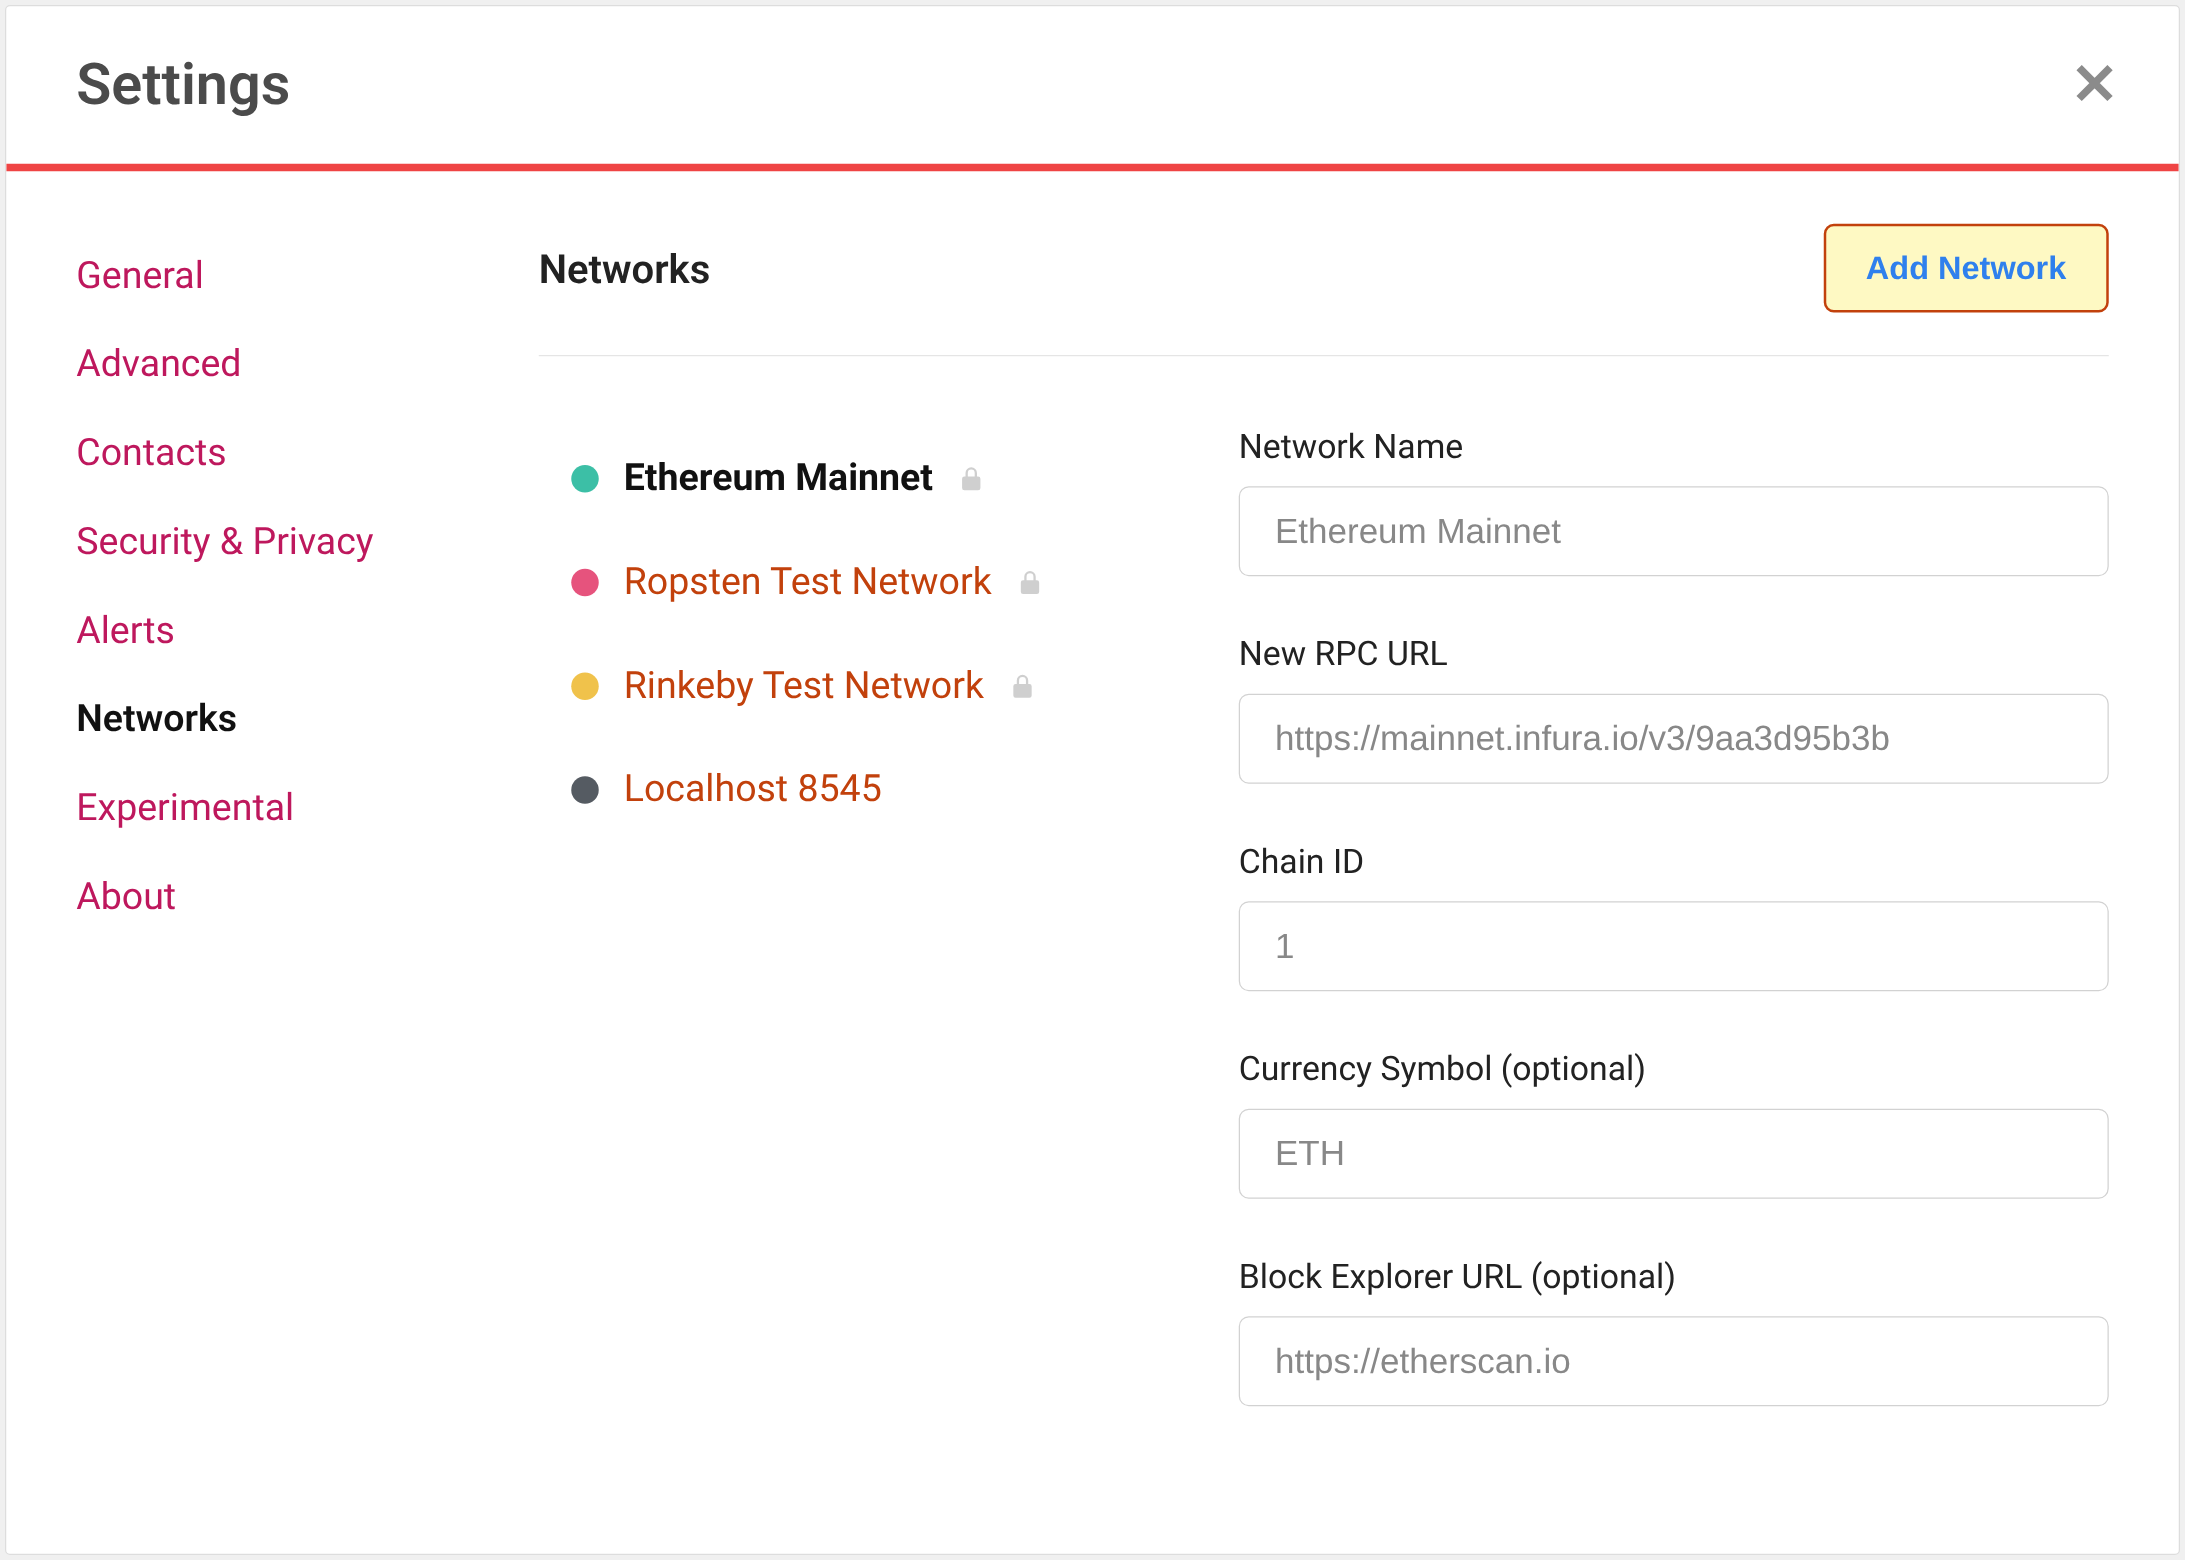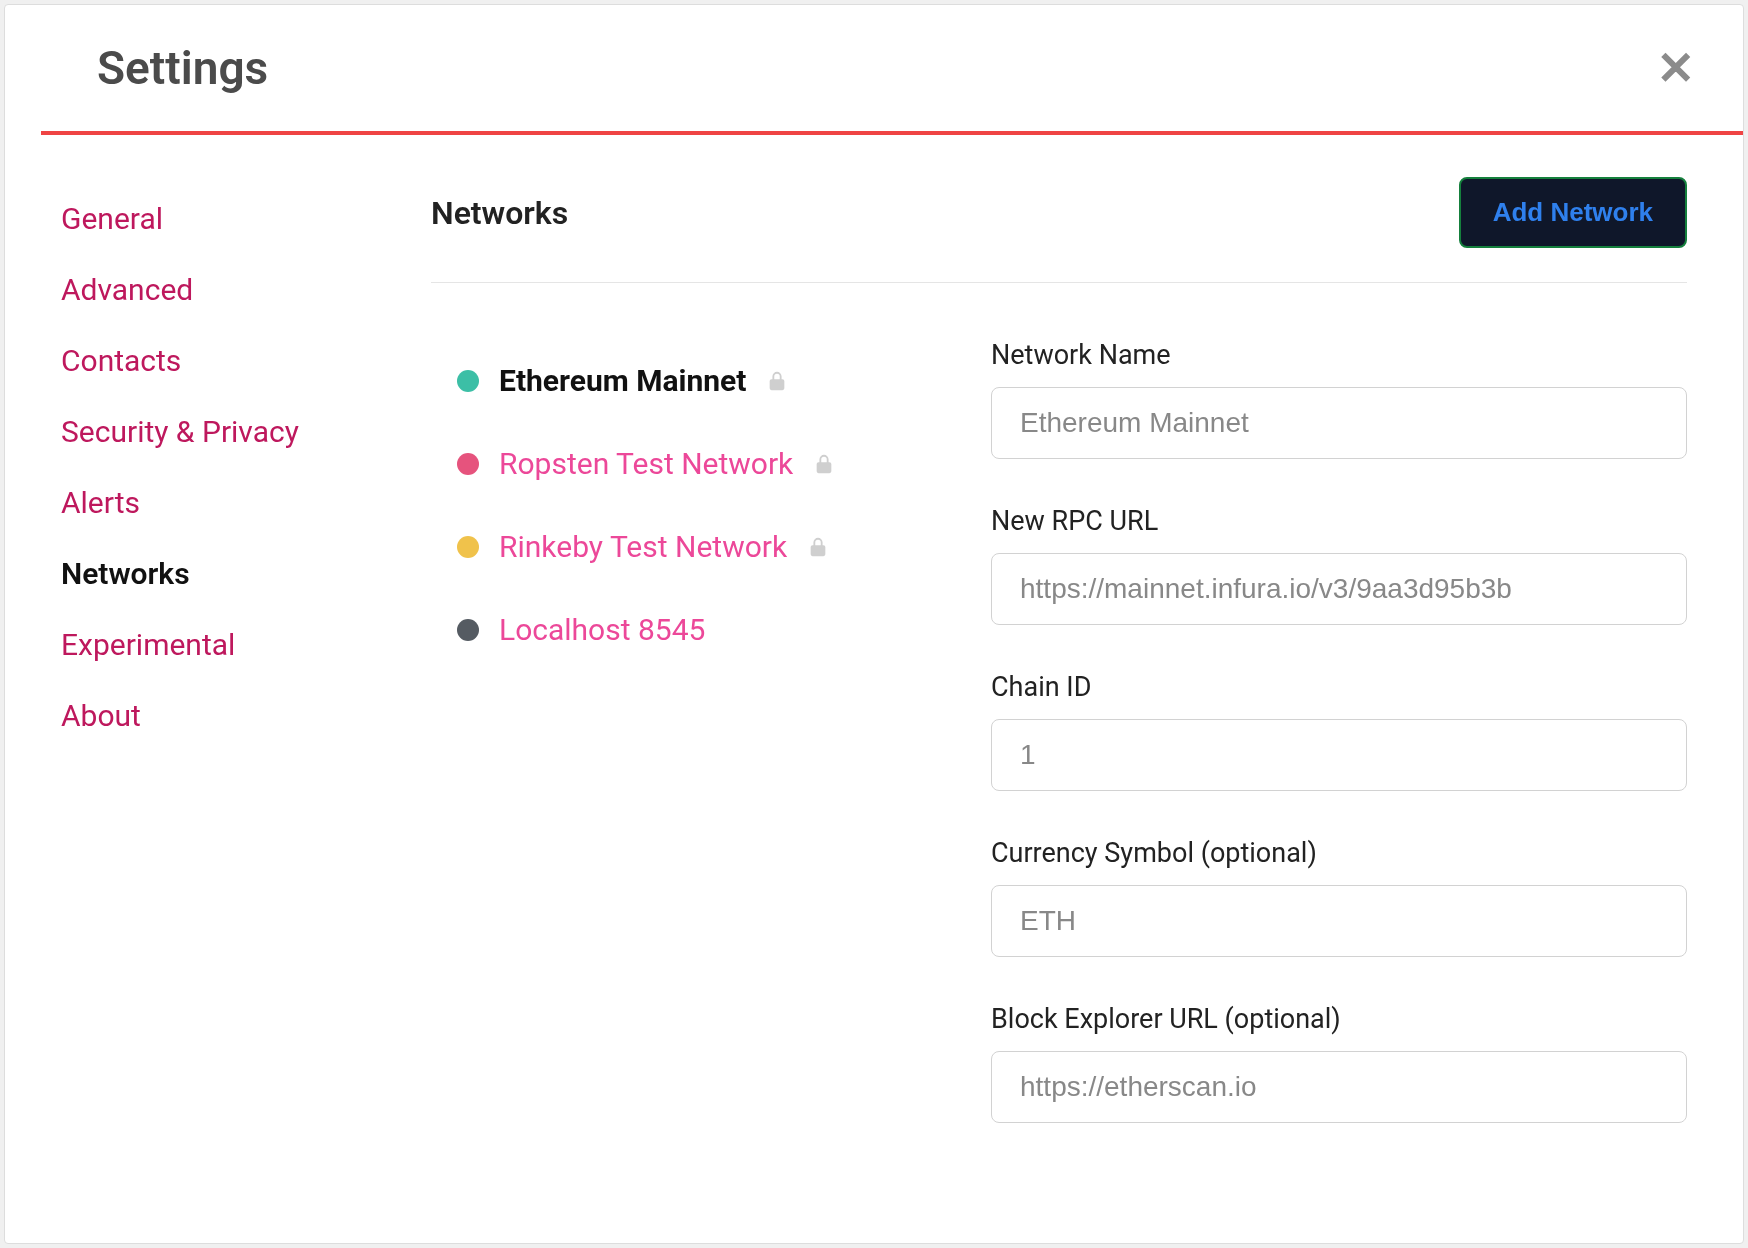--- a/index.html
+++ b/index.html
@@ -18,22 +18,21 @@
   border-radius: 4px;
   display: flex;
   flex-direction: column;
   overflow: hidden;
 }
 .header {
   display: flex;
   justify-content: space-between;
   align-items: center;
   padding: 36px 48px 36px 56px;
-  border-bottom: 4px solid #ef4444;
-  margin-left: 36px;
+  border-bottom: 6px solid #ef4444;
 }
 .header h1 {
   font-size: 46px;
   font-weight: 600;
   color: #4b4b4b;
 }
 .close-btn {
   font-size: 46px;
   color: #8b8b8b;
   cursor: pointer;
@@ -71,22 +70,22 @@
   align-items: center;
   padding-bottom: 34px;
   border-bottom: 1px solid #e5e5e5;
 }
 .main-header h2 {
   font-size: 32px;
   font-weight: 600;
   color: #222;
 }
 .add-btn {
-  border: 2px solid #15803d;
-  background: #0f172a;
+  border: 2px solid #c2410c;
+  background: #fef9c3;
   color: #2f80ed;
   font-size: 26px;
   font-weight: 600;
   padding: 18px 32px;
   border-radius: 8px;
   cursor: pointer;
 }
 .content {
   display: flex;
   flex: 1;
@@ -104,21 +103,21 @@
   cursor: pointer;
 }
 .dot {
   width: 22px;
   height: 22px;
   border-radius: 50%;
   flex-shrink: 0;
 }
 .network-item .name {
   font-size: 30px;
-  color: #ec4899;
+  color: #c2410c;
 }
 .network-item.selected .name {
   color: #111;
   font-weight: 700;
 }
 .lock-icon {
   color: #cfcfcf;
 }
 .lock-icon svg { display: block; }
 .form {

